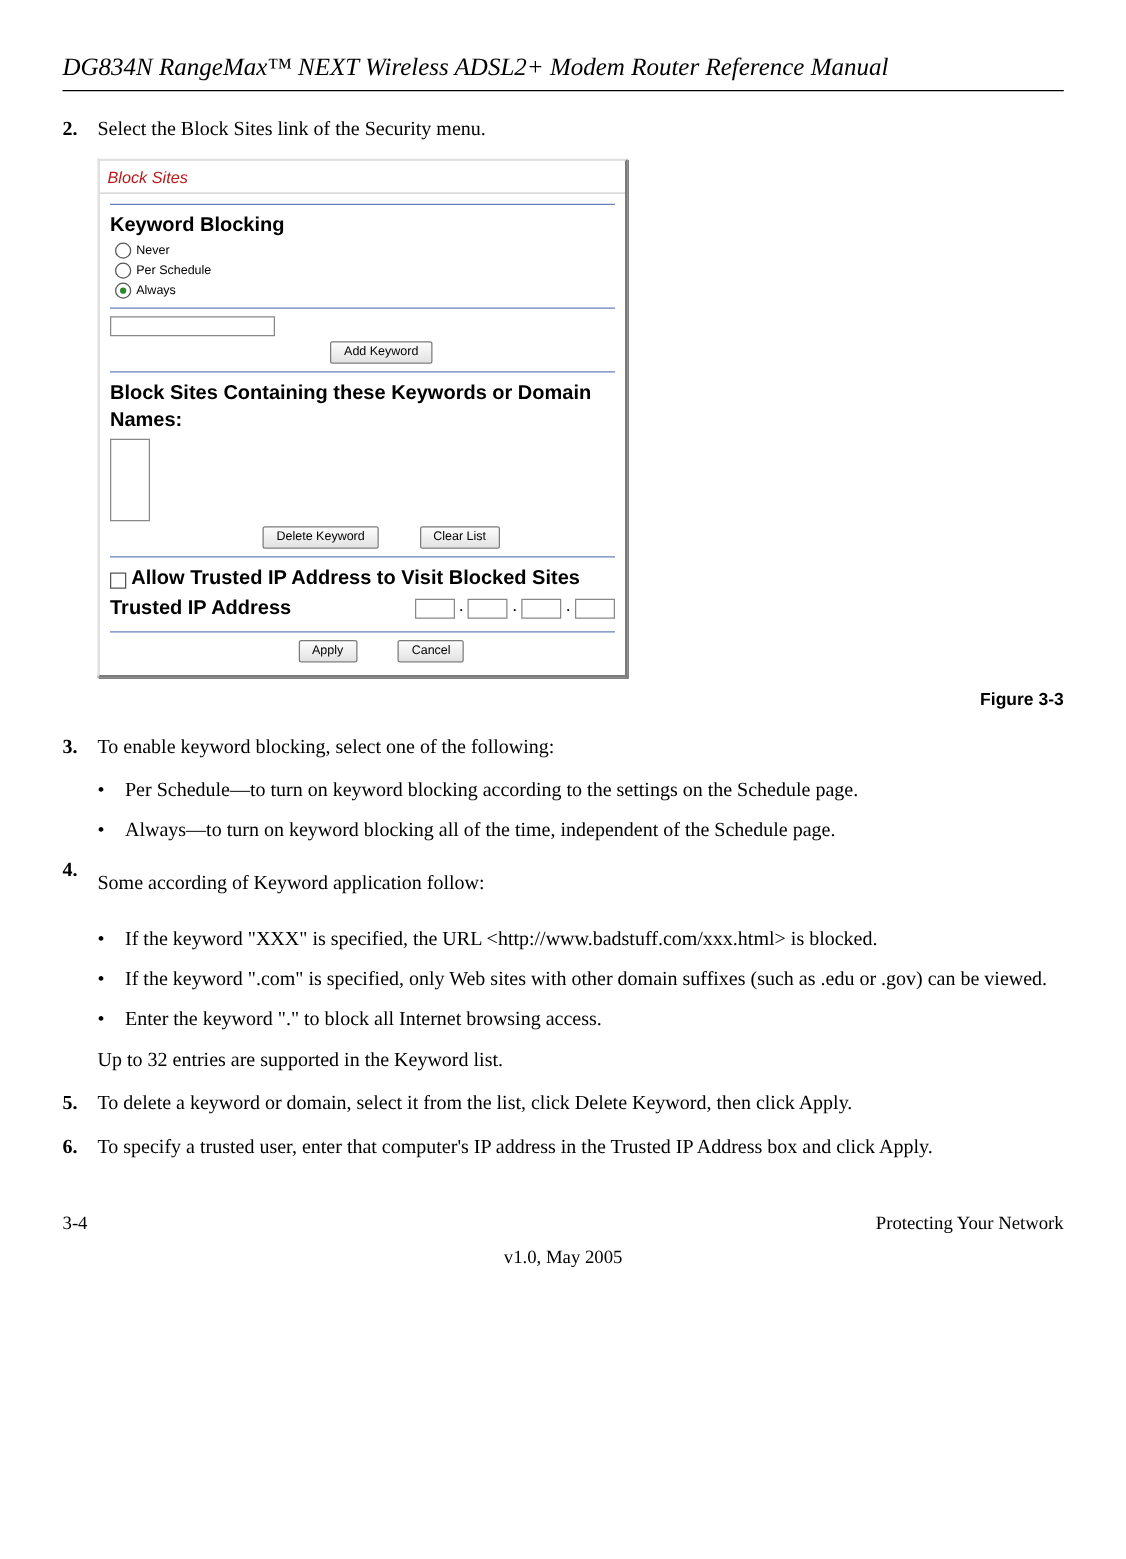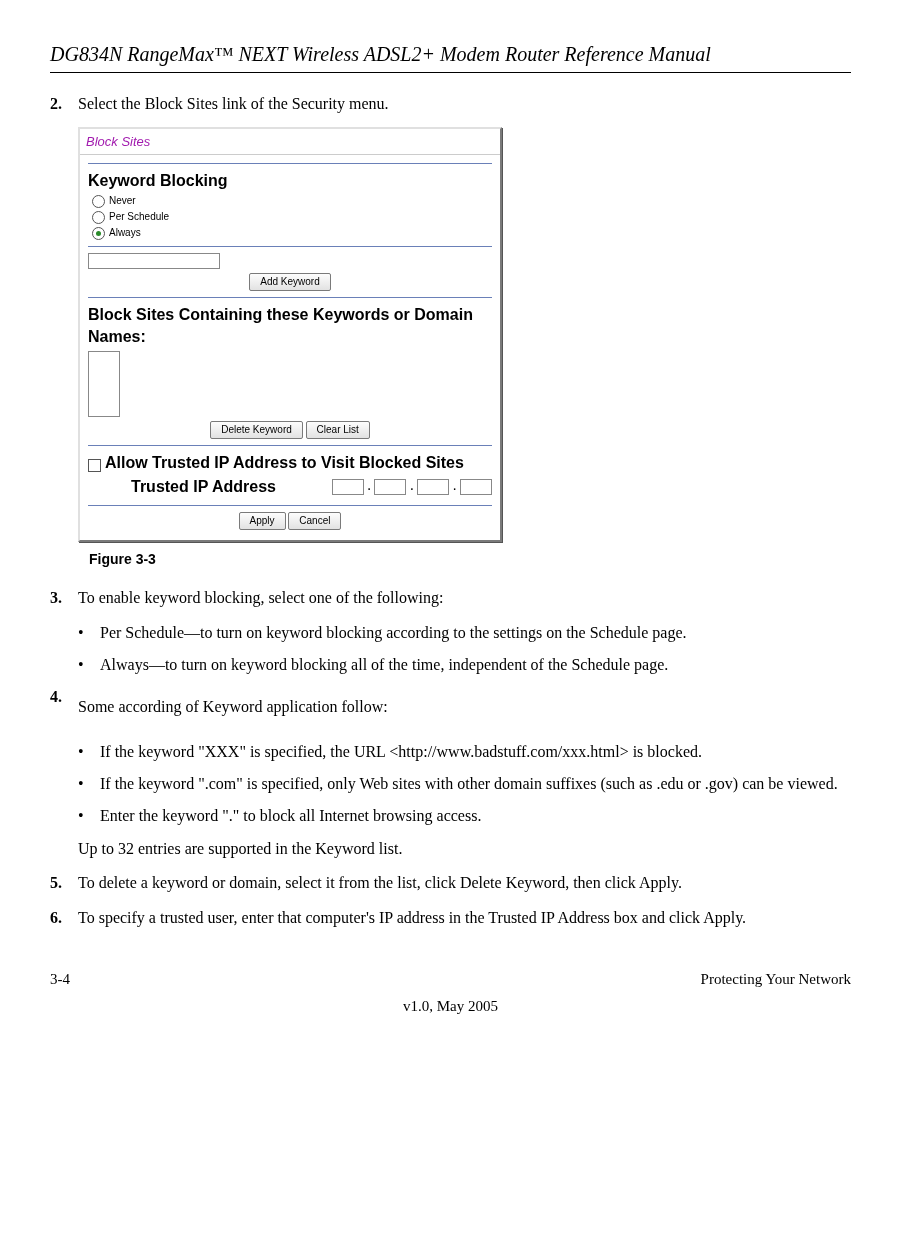--- a/index.html
+++ b/index.html
@@ -43,20 +43,21 @@
   .bullet-body { flex: 1; }
   .para-in-step { margin: 10px 0; }
   .figure-wrap {
     margin: 8px 0 8px 28px;
   }
   .figure-caption {
     font-weight: bold;
     font-family: Arial, Helvetica, sans-serif;
     font-size: 14px;
     margin: 6px 0 18px 39px;
+    text-align: right;
   }
   .footer {
     display: flex;
     justify-content: space-between;
     margin-top: 40px;
     font-size: 15px;
   }
   .footer-center {
     text-align: center;
     font-size: 15px;
@@ -69,54 +70,54 @@
     border: 2px solid #7a7a7a;
     border-left-color: #e0e0e0;
     border-top-color: #e0e0e0;
     background: #fff;
     font-family: Verdana, Arial, sans-serif;
     font-size: 10px;
     box-shadow: 1px 1px 0 #555;
   }
   .bs-title {
     background: #fff;
-    color: #a21caf;
+    color: #b91c1c;
     font-family: Arial, sans-serif;
     font-size: 13px;
     font-style: italic;
     padding: 4px 6px 2px;
     border-bottom: 1px solid #ccc;
   }
   .bs-body { padding: 2px 8px 6px; }
   .bs-hr { border-top: 1px solid #6a80b8; margin: 6px 0; }
   .bs-label { font-weight: bold; font-size: 16px; }
-  .bs-radio-row { display: flex; align-items: flex-end; gap: 4px; margin: 2px 0 1px 4px; font-size:10px;}
+  .bs-radio-row { display: flex; align-items: flex-start; gap: 4px; margin: 2px 0 1px 4px; font-size:10px;}
   .bs-radio {
     width: 11px; height: 11px; border: 1px solid #555; border-radius: 50%; background:#fff;
     display: inline-flex; align-items:center; justify-content:center;
   }
   .bs-radio.checked::after {
     content:""; width:5px; height:5px; background:#2a8a2a; border-radius:50%;
   }
   .bs-input {
     border: 1px solid #888; height: 14px; background:#fff;
   }
   .bs-btn {
     display:inline-block; border:1px solid #7a7a7a;
     background: linear-gradient(#fdfdfd,#e2e2e2);
-    font-size:10px; padding: 1px 10px; border-radius:2px;
+    font-size:10px; padding: 1px 10px; border-radius:2px;margin-left:30px;
   }
   .bs-center { text-align:center; margin:4px 0; }
   .bs-listbox {
     width: 30px; height: 64px; border:1px solid #888; background:#fff; margin-top:2px;
   }
   .bs-check {
     width:11px; height:11px; border:1px solid #555; background:#fff; display:inline-block; margin-right:4px; vertical-align:middle;
   }
-  .bs-ip-row { display:flex; align-items:center; gap:4px; margin-top:2px;margin-left:43px;}
+  .bs-ip-row { display:flex; align-items:center; gap:4px; margin-top:2px;}
   .bs-ip-cell { width:30px; height:14px; border:1px solid #888; background:#fff;}
   .bs-dot { font-weight:bold; }
 </style>
 </head>
 <body>
 
 <div class="header-title">DG834N RangeMax™ NEXT Wireless ADSL2+ Modem Router Reference Manual</div>
 <div class="header-rule"></div>
 
 <div class="step">

